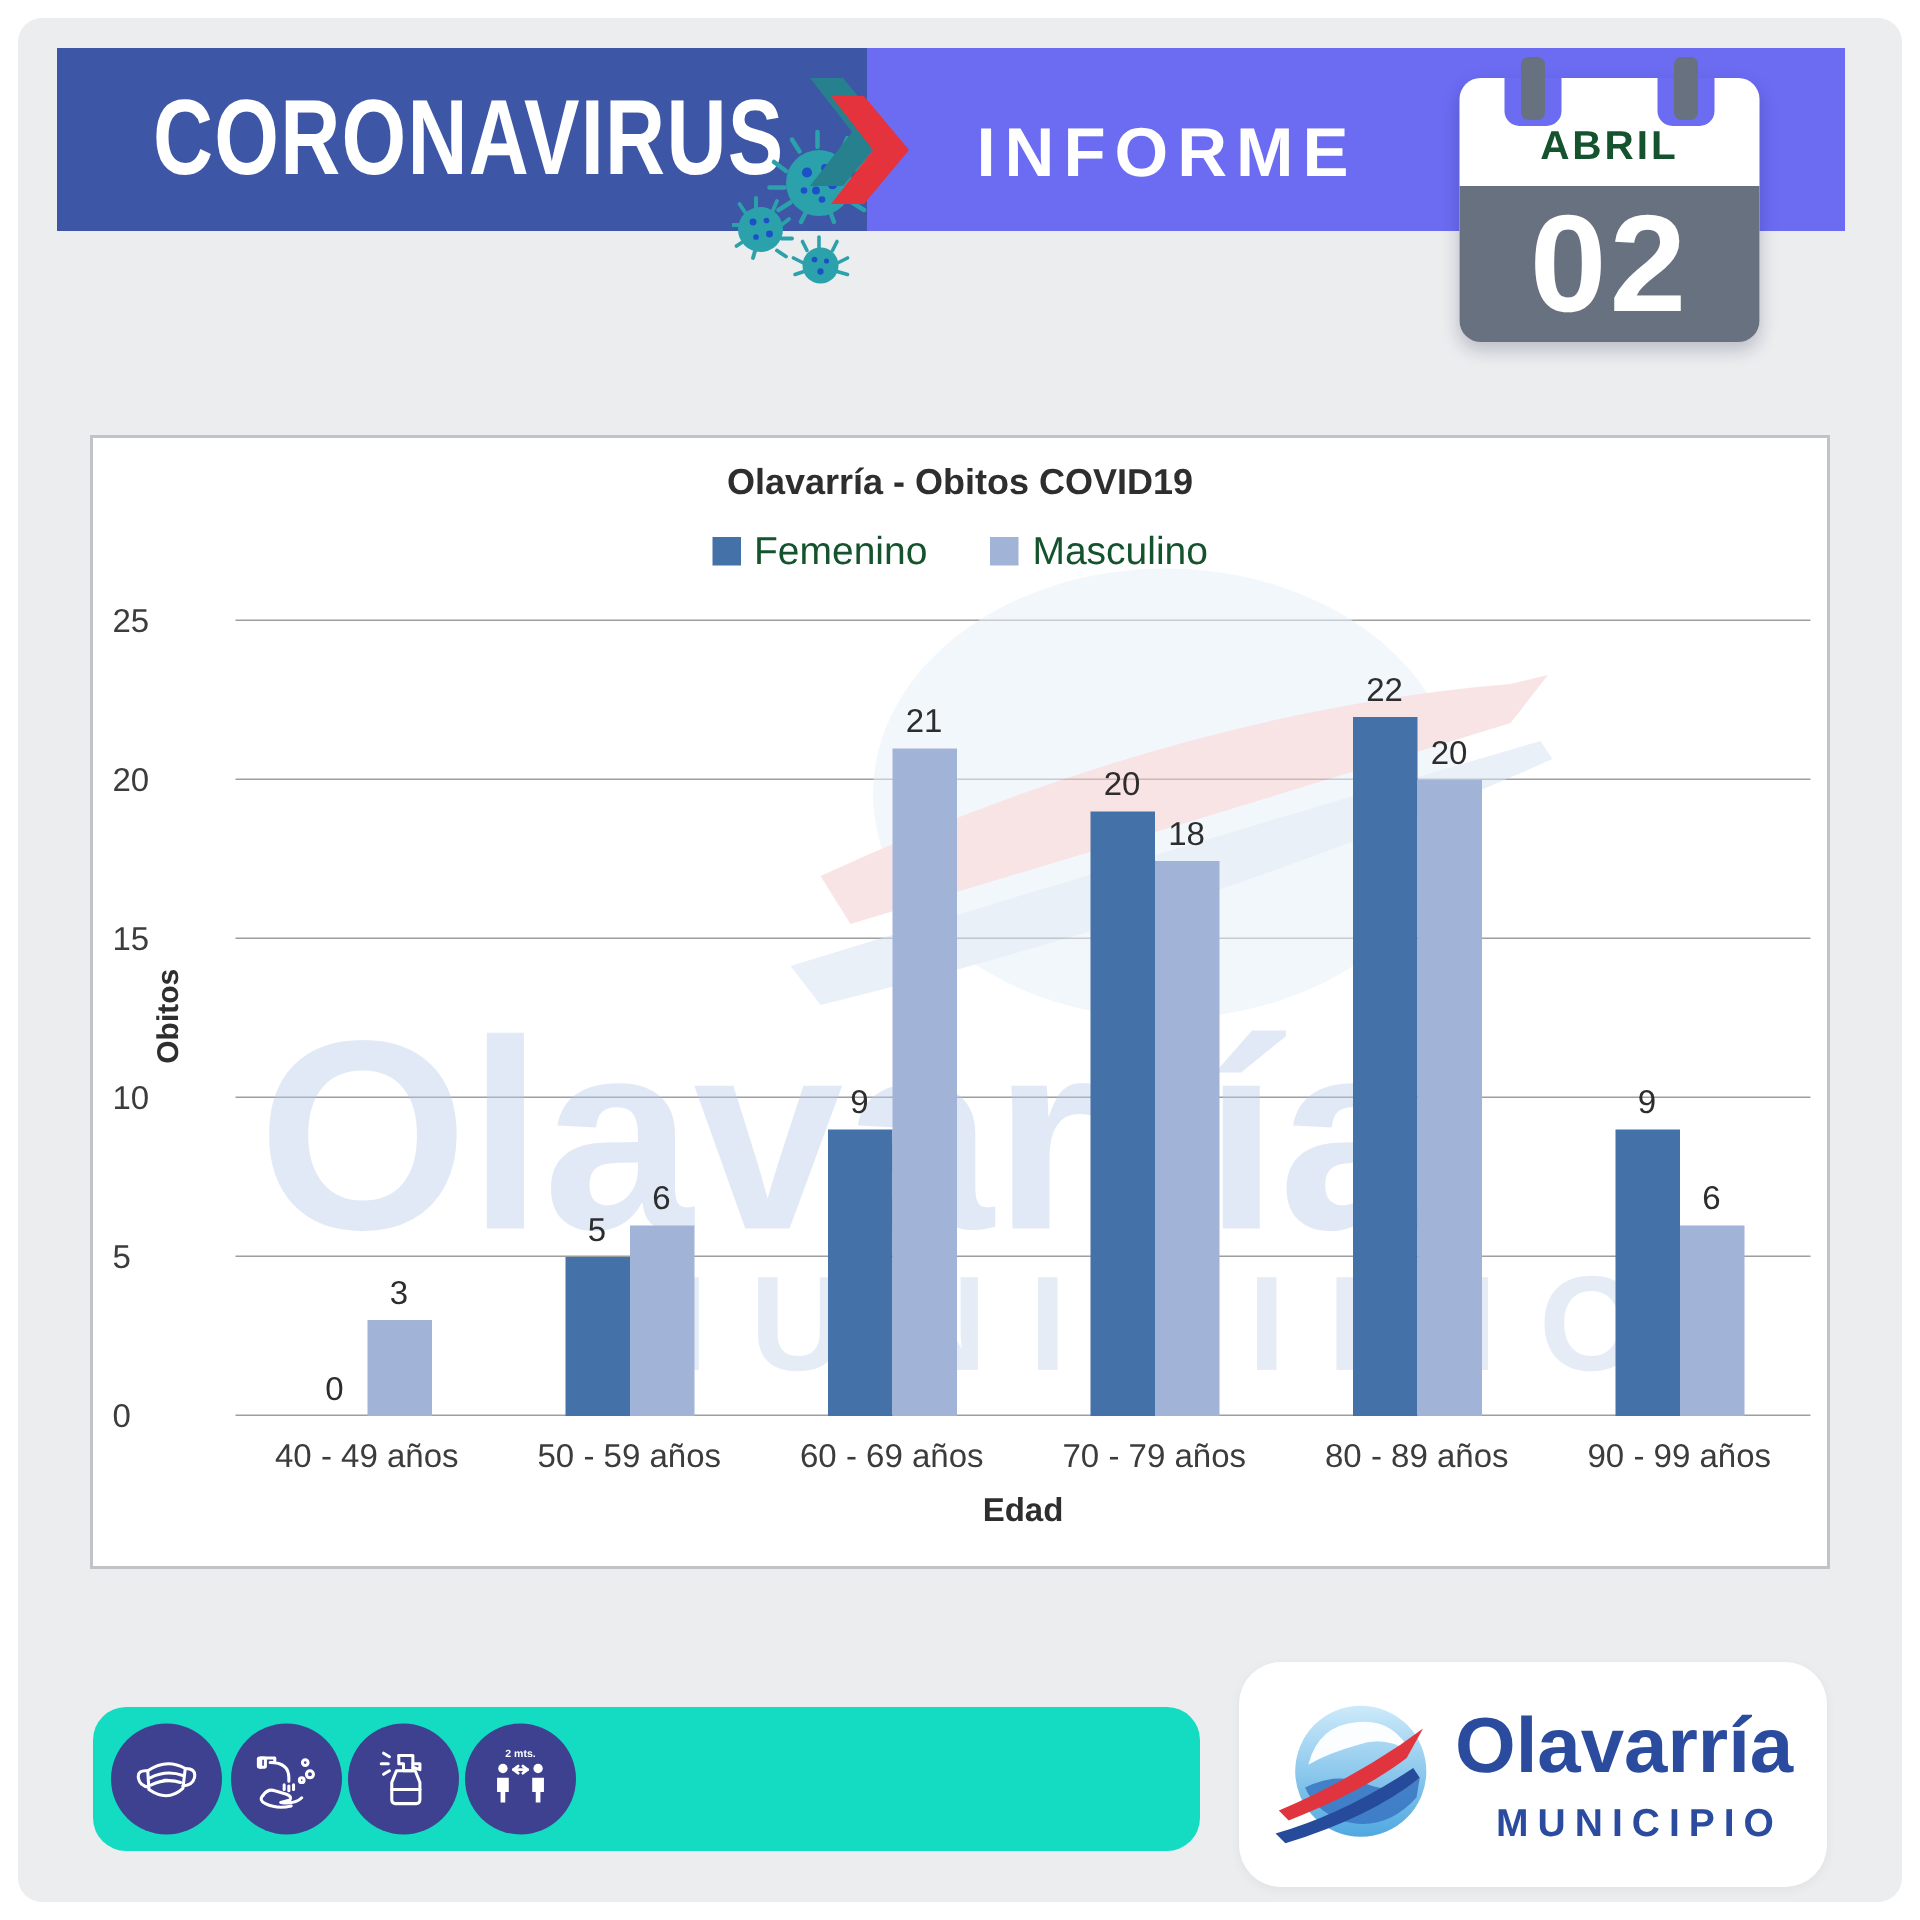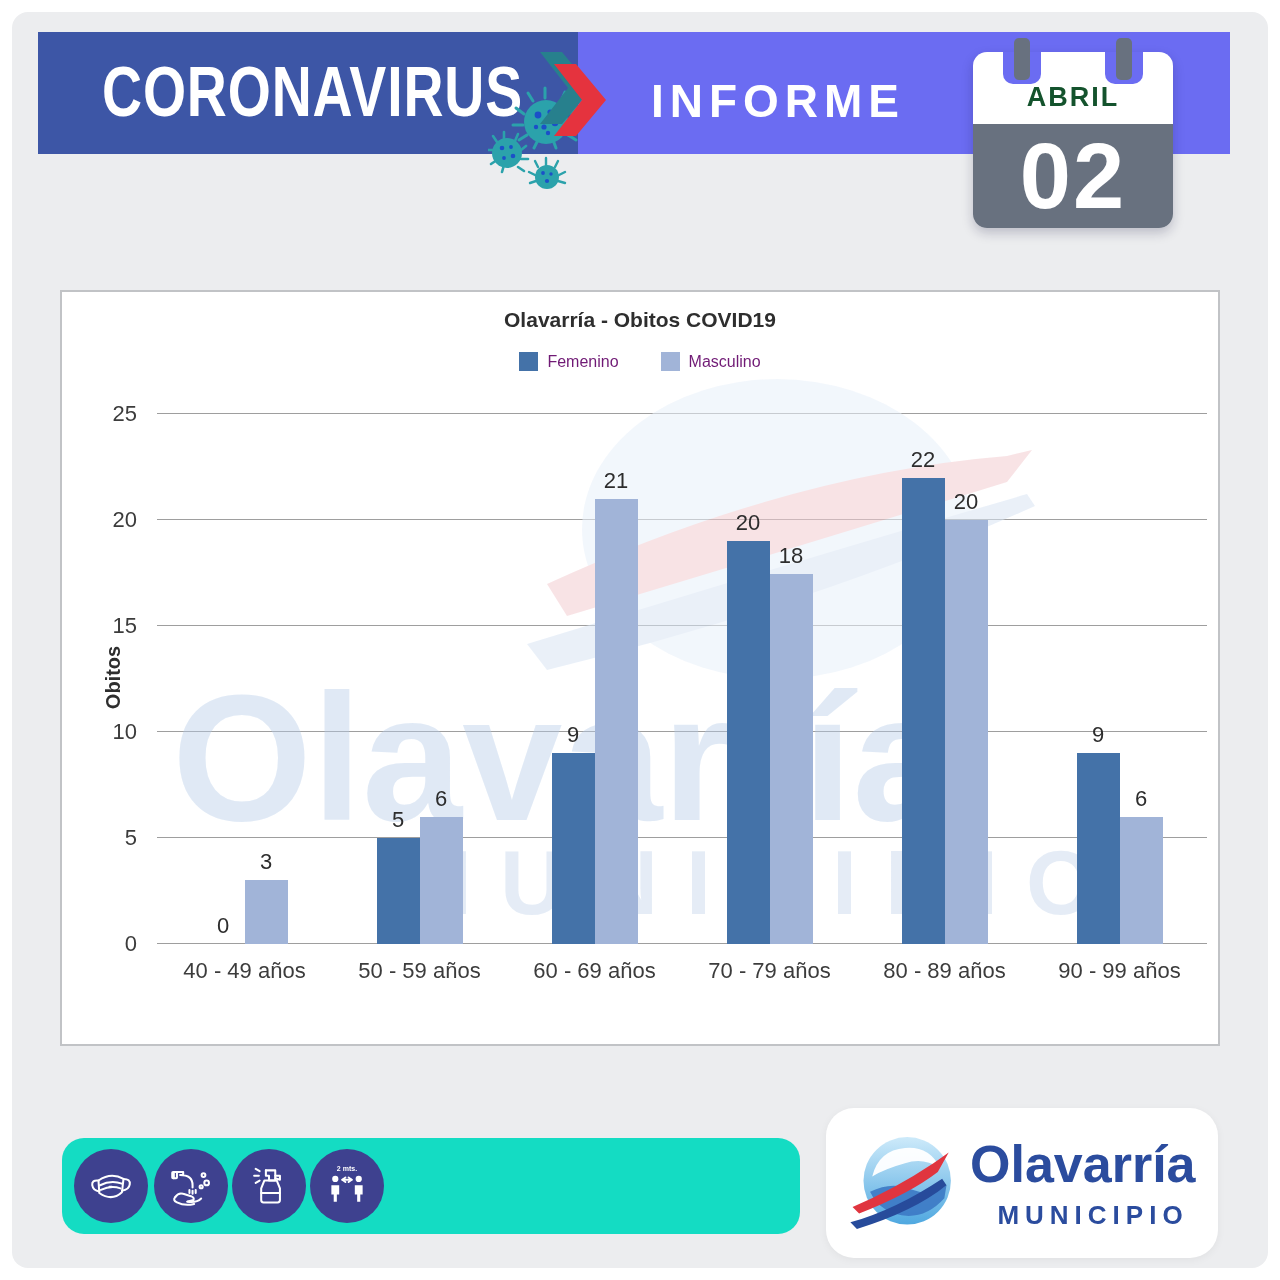--- a/index.html
+++ b/index.html
@@ -25,27 +25,27 @@
   .cal-slot.s1 { left:30px; } .cal-slot.s2 { left:132px; }
   .cal-tab { position:absolute; top:-14px; left:50%; transform:translateX(-50%); width:16px; height:42px; background:#68717f; border-radius:5px; }
   .cal-month { position:absolute; left:0; top:30px; width:100%; text-align:center; color:#14532d; font-size:27px; font-weight:800; letter-spacing:2px; }
   .cal-body { position:absolute; left:0; top:72px; width:100%; height:104px; background:#68717f; border-radius:0 0 14px 14px;
               display:flex; align-items:center; justify-content:center; }
   .cal-day { color:#ffffff; font-size:92px; font-weight:800; line-height:1; letter-spacing:2px;text-align:right; }
 
   
   .chart-card { position:absolute; left:60px; top:290px; width:1160px; height:756px; background:#ffffff;
                 border:2px solid #c1c3c6; overflow:hidden; }
-  .chart-title { position:absolute; left:0; top:16px; width:100%; text-align:center; font-size:21px; font-weight:700; color:#2e2e2e; }
+  .chart-title { position:absolute; left:0; top:16px; width:100%; text-align:center; font-size:24px; font-weight:700; color:#2e2e2e; }
   .legend { position:absolute; left:0; top:60px; width:100%; display:flex; justify-content:center; gap:42px; }
-  .litem { display:flex; align-items:center; gap:9px; font-size:16px; color:#701a75; }
+  .litem { display:flex; align-items:center; gap:9px; font-size:26px; color:#14532d; }
   .lsq { width:19px; height:19px; display:inline-block; }
   .plot { position:absolute; left:95px; top:122px; width:1050px; height:530px; }
   .gridline { position:absolute; left:0; width:100%; height:1px; background:#9e9e9e; z-index:1; }
-  .ytick { position:absolute; left:-82px; width:62px; text-align:right; font-size:22px; color:#3c3c3c; height:28px; line-height:28px; z-index:1; }
+  .ytick { position:absolute; left:-82px; width:62px; text-align:left; font-size:22px; color:#3c3c3c; height:28px; line-height:28px; z-index:1; }
   .groups { position:absolute; inset:0; display:flex; z-index:3; }
   .group { flex:1; position:relative; height:100%; }
   .pair { position:absolute; bottom:0; left:50%; transform:translateX(-50%); display:flex; align-items:flex-end; }
   .bar { width:43px; position:relative; }
   .blabel { position:absolute; top:-31px; left:50%; transform:translateX(-50%); font-size:22px; color:#2d2d2d; white-space:nowrap; }
   .xtick { position:absolute; top:calc(100% + 14px); left:0; width:100%; text-align:center; font-size:22px; color:#3c3c3c; white-space:nowrap; }
   .xlabel { position:absolute; left:95px; top:702px; width:1050px; text-align:center; font-size:22px; font-weight:700; color:#2e2e2e; }
   .ylabel { position:absolute; left:-14px; top:374px; width:130px; text-align:center; transform:rotate(-90deg);
             font-size:20px; font-weight:700; color:#2e2e2e; }
 
@@ -249,20 +249,21 @@
                 <div class="blabel">9</div>
               </div>
               <div class="bar" style="height: 127.2px; background: rgb(161, 180, 216);">
                 <div class="blabel">6</div>
               </div>
             </div>
             <div class="xtick">90 - 99 años</div>
           </div>
         </div>
       </div>
+    <div class="xlabel">Edad</div>
     <div class="ylabel">Obitos</div>
   </div>
 
   <div class="teal-bar">
     <div class="icircle" style="left:12px;">
       <svg width="50" height="50" viewBox="0 0 64 64" fill="none" stroke="#ffffff" stroke-width="2.6" stroke-linecap="round" stroke-linejoin="round">
         <path d="M16 25 Q32 14 48 23 L46 40 Q33 52 17 41 Z"></path>
         <path d="M16 25 Q7 24 8 31 Q9 38 17 39"></path>
         <path d="M48 23 Q57 23 56 30 Q55 37 46 38"></path>
         <path d="M18 31 Q32 24 46 29"></path>

